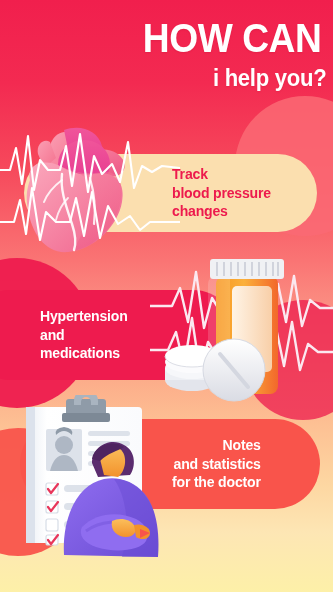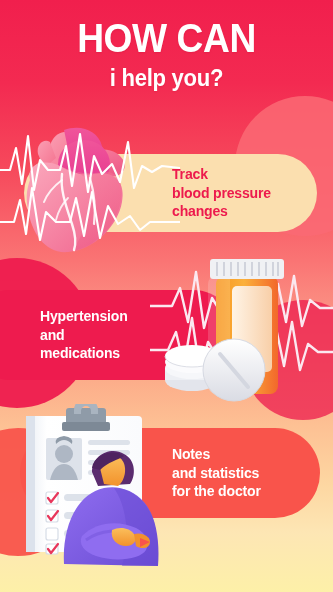--- a/index.html
+++ b/index.html
@@ -27,21 +27,21 @@
   }
 
   
   .blob { position:absolute; border-radius:50%; }
   .blob-a { width:140px; height:140px; right:-42px; top:96px; background:#FA6A74; opacity:.85; }
   .blob-b { width:150px; height:150px; left:-58px; top:258px; background:#EE1B4E; opacity:.95; }
   .blob-c { width:128px; height:128px; left:-46px; top:428px; background:#F9544B; opacity:.95; }
   .blob-d { width:120px; height:120px; right:-30px; top:300px; background:#EC1A4C; opacity:.75; }
 
   
-  .header { position:absolute; top:0; left:0; width:333px; text-align:center; z-index:20; }
+  .header { position:absolute; top:0; left:0; width:333px; text-align:right; z-index:20; }
   .title {
     margin-top:18px;
     color:#FFFFFF;
     font-size:40px;
     font-weight:bold;
     letter-spacing:-0.5px;
     line-height:1.02;
     transform:scaleX(0.93);
     text-shadow:0 1px 2px rgba(170,10,45,.18);
   }
@@ -77,21 +77,21 @@
   #card1 { top:120px; height:135px; }
   #pill1 { left:24px; top:28px; width:293px; height:78px; background:#FBDFAF;margin-top:6px; }
   #pill1 .pill-text { color:#ED1A4D; margin-left:148px; }
 
   
   #card2 { top:262px; height:140px;text-decoration:underline; }
   #pill2 { left:-34px; top:28px; width:272px; height:90px; background:#EE1B4E; }
   #pill2 .pill-text { color:#FFFFFF; margin-left:74px; }
 
   
-  #card3 { top:408px; height:160px; }
+  #card3 { top:399px; height:160px;text-align:right; }
   #pill3 { left:20px; top:20px; width:300px; height:90px; background:#F9544B; }
   #pill3 .pill-text { color:#FFFFFF; margin-left:152px; }
 
   .art { position:absolute; pointer-events:none; }
   #art-heart { left:2px; top:4px; width:160px; height:132px; z-index:6; }
   #art-ecg1  { left:0px;  top:6px;  width:180px; height:128px; z-index:8; }
   #art-bottle{ left:162px; top:-6px; width:171px; height:148px; z-index:6; }
   #art-ecg2  { left:150px; top:4px;  width:183px; height:120px; z-index:5; }
   #art-board { left:18px; top:-4px; width:148px; height:152px; z-index:6; }
   #art-person{ left:52px; top:38px; width:125px; height:122px; z-index:7; }

